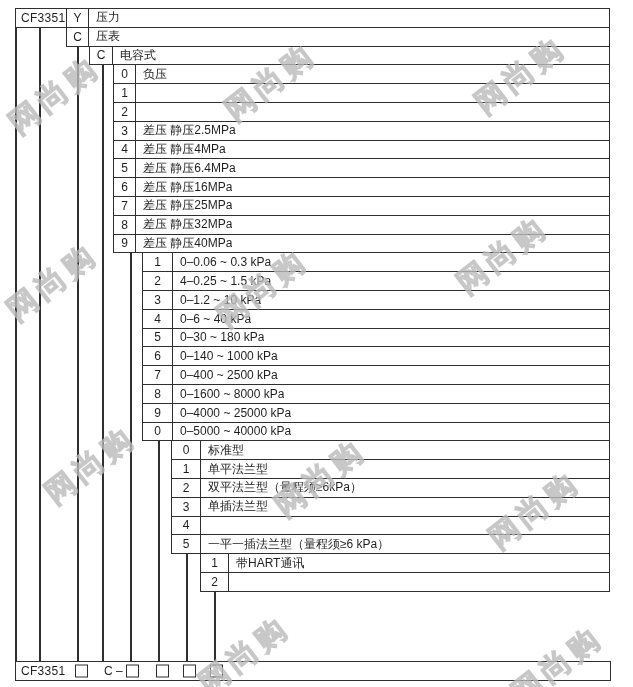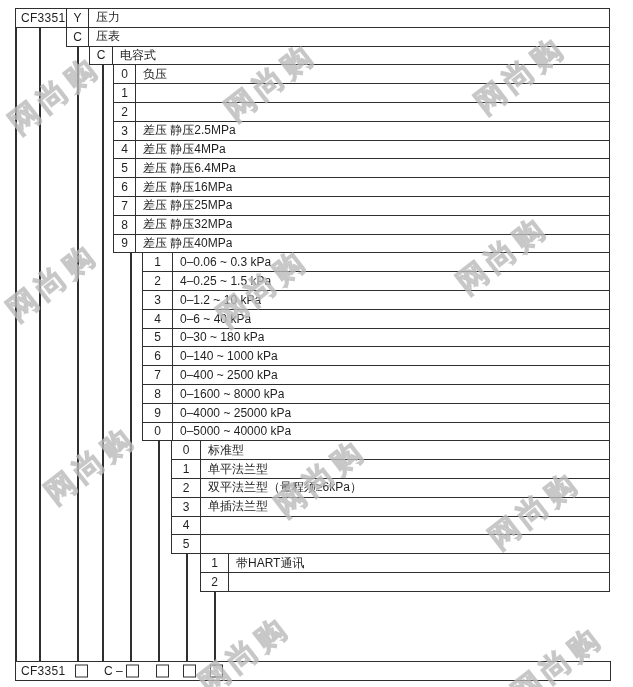--- a/index.html
+++ b/index.html
@@ -160,20 +160,21 @@
       </div>
       <div class="row" style="top: 496.8px; left: 171px; width: 439px;">
         <span class="cell" style="width: 29px;">3</span>
         <span class="desc">单插法兰型</span>
       </div>
       <div class="row" style="top: 515.6px; left: 171px; width: 439px;">
         <span class="cell" style="width: 29px;">4</span>
       </div>
       <div class="row" style="top: 534.4px; left: 171px; width: 439px;">
         <span class="cell" style="width: 29px;">5</span>
+        <span class="desc">一平一插法兰型（量程须≥6 kPa）</span>
       </div>
       <div class="row" style="top: 553.2px; left: 200px; width: 410px;">
         <span class="cell" style="width: 28px;">1</span>
         <span class="desc">带HART通讯</span>
       </div>
       <div class="row" style="top: 572px; left: 200px; width: 410px;">
         <span class="cell" style="width: 28px;">2</span>
       </div>
     </div>
   <div id="conn-layer">

